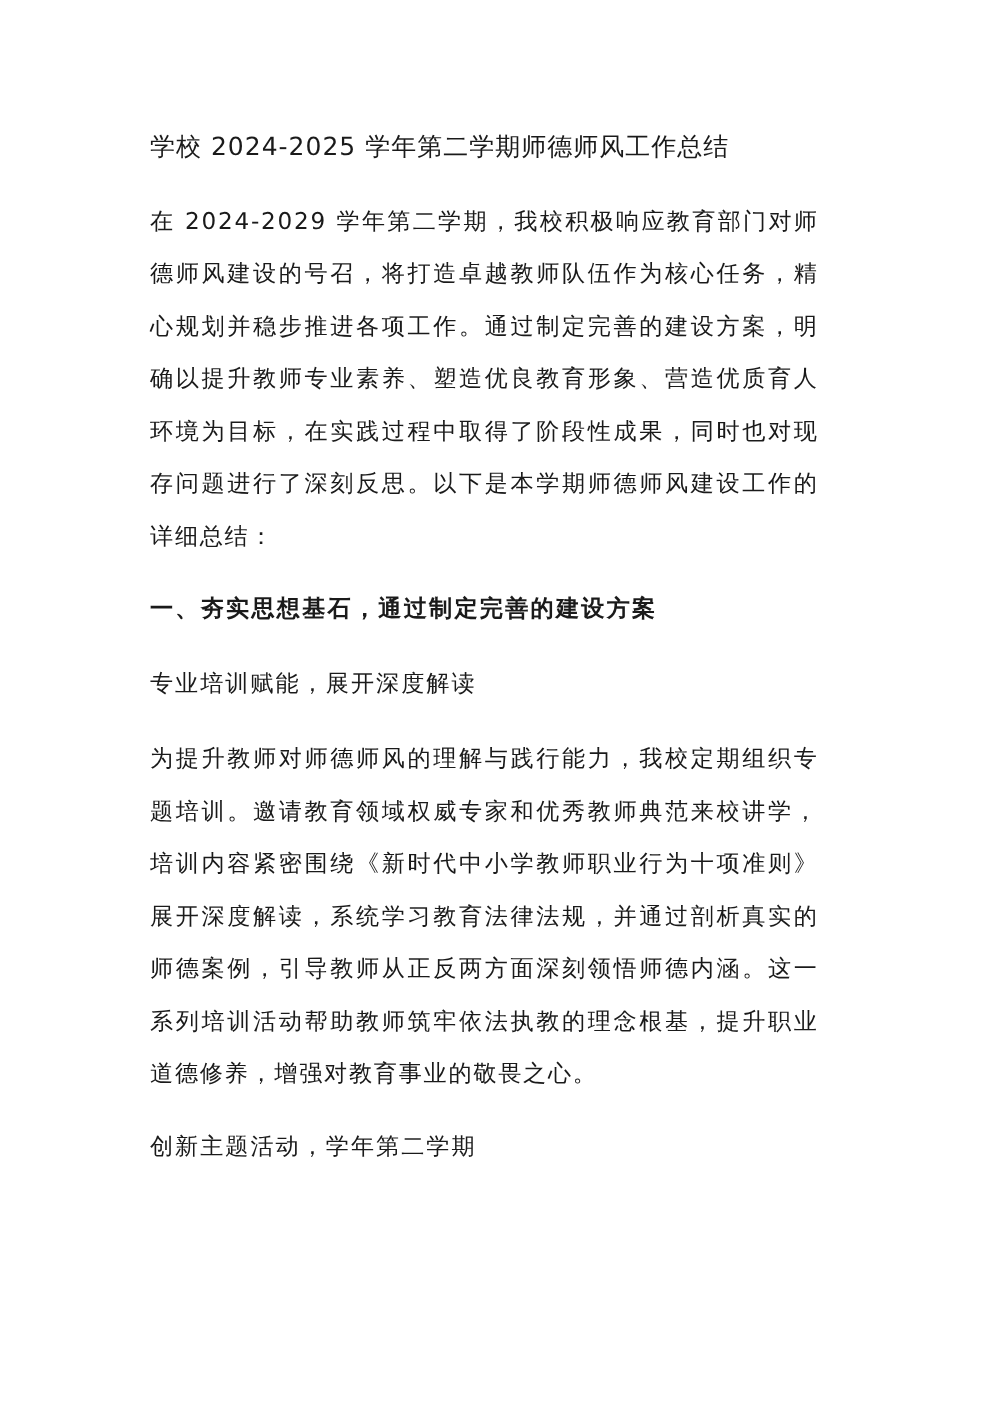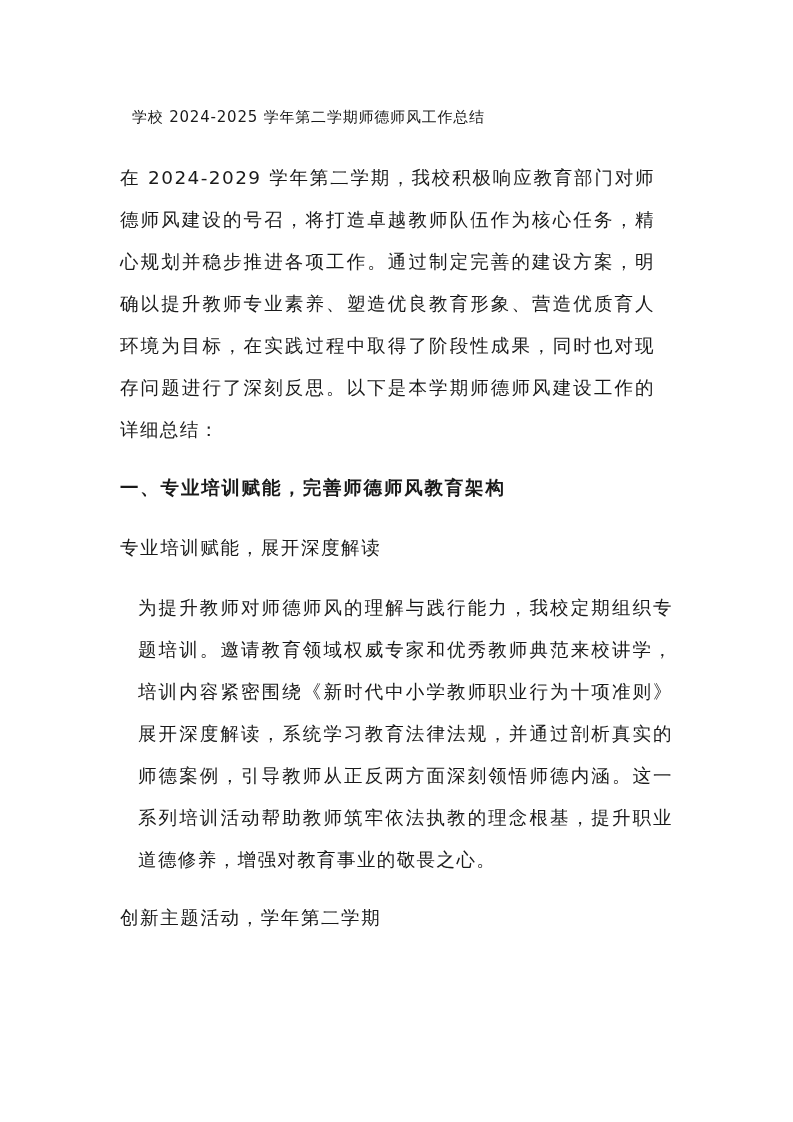--- a/index.html
+++ b/index.html
@@ -28,45 +28,44 @@
       font-size: 18.5px;
       line-height: 42px;
       letter-spacing: 1.4px;
       text-align: justify;
       text-justify: inter-character;
       word-break: break-all;
       margin: 0;
     }
     .title {
       top: 96px;
-      font-size: 15px;
+      font-size: 20px;
       letter-spacing: 0.8px;
-      margin-left: 12px;
     }
     .heading {
       font-weight: bold;
       letter-spacing: 1.8px;
     }
     .subheading {
       letter-spacing: 1.6px;
     }
     .p-intro { top: 157px; }
     .h-1 { top: 467px; }
     .sub-1 { top: 527px; }
-    .p-1 { top: 587px; margin-left: 18px; }
+    .p-1 { top: 587px; }
     .sub-2 { top: 897px; }
   </style>
 </head>
 <body>
 
 <div class="page">
   <p class="line-block title">学校 2024-2025 学年第二学期师德师风工作总结</p>
 
   <p class="line-block p-intro">在 2024-2029 学年第二学期，我校积极响应教育部门对师德师风建设的号召，将打造卓越教师队伍作为核心任务，精心规划并稳步推进各项工作。通过制定完善的建设方案，明确以提升教师专业素养、塑造优良教育形象、营造优质育人环境为目标，在实践过程中取得了阶段性成果，同时也对现存问题进行了深刻反思。以下是本学期师德师风建设工作的详细总结：</p>
 
-  <p class="line-block heading h-1">一、专业培训赋能，完善师德师风教育架构</p>
+  <p class="line-block heading h-1">一、夯实思想基石，通过制定完善的建设方案</p>
 
   <p class="line-block subheading sub-1">专业培训赋能，展开深度解读</p>
 
   <p class="line-block p-1">为提升教师对师德师风的理解与践行能力，我校定期组织专题培训。邀请教育领域权威专家和优秀教师典范来校讲学，培训内容紧密围绕《新时代中小学教师职业行为十项准则》展开深度解读，系统学习教育法律法规，并通过剖析真实的师德案例，引导教师从正反两方面深刻领悟师德内涵。这一系列培训活动帮助教师筑牢依法执教的理念根基，提升职业道德修养，增强对教育事业的敬畏之心。</p>
 
   <p class="line-block subheading sub-2">创新主题活动，学年第二学期</p>
 </div>
 
 </body></html>

